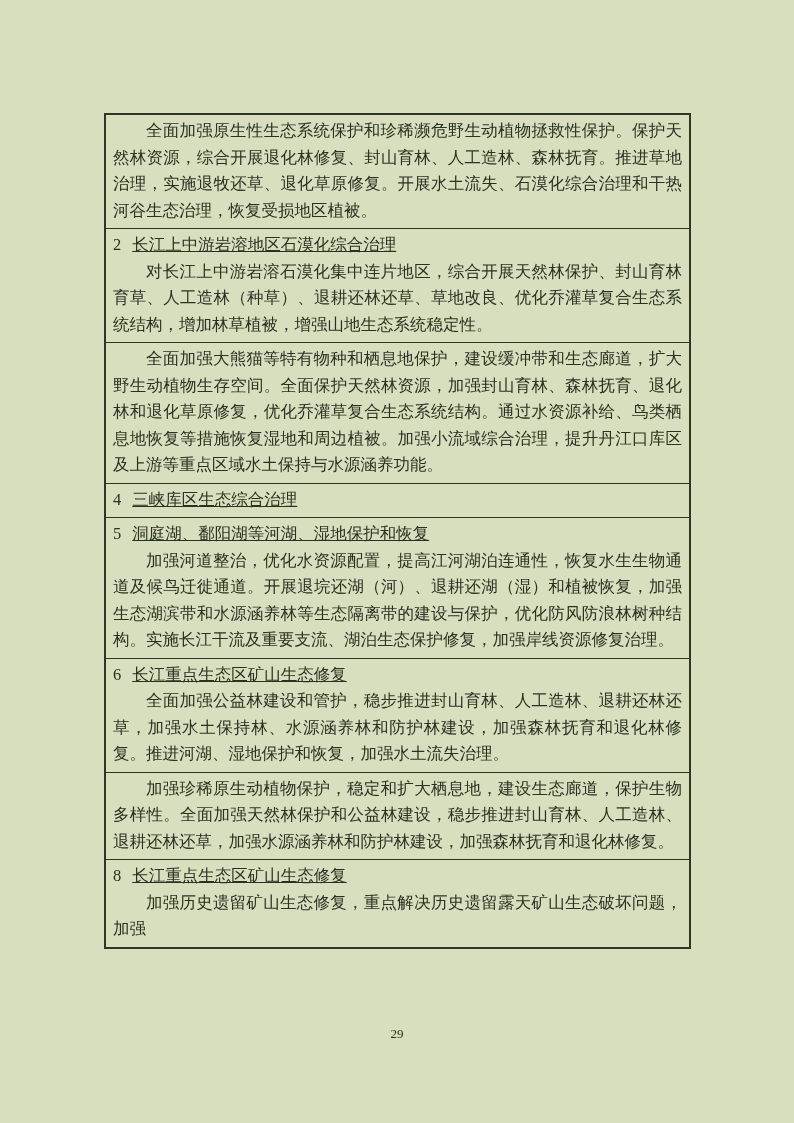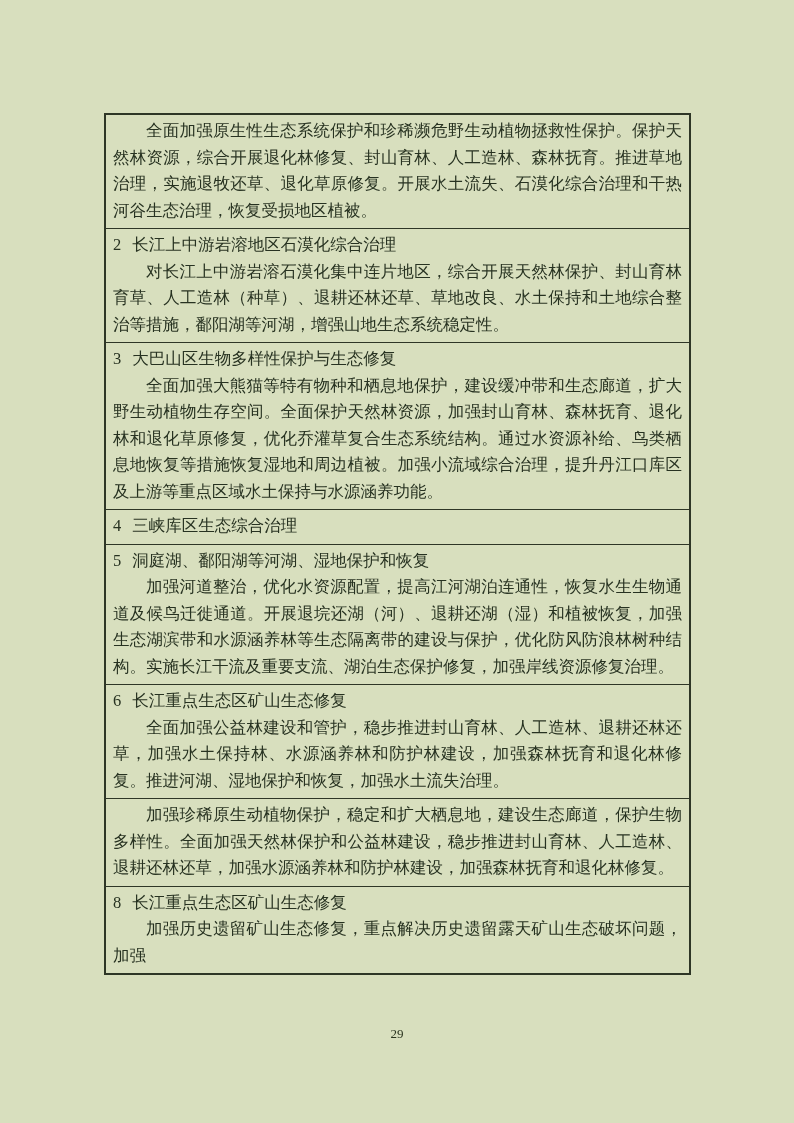--- a/index.html
+++ b/index.html
@@ -28,20 +28,21 @@
     padding: 3px 7px 4px 7px;
     font-size: 16.5px;
     line-height: 26.5px;
     text-align: justify;
   }
   .section.first {
     border-top: none;
   }
   .section-heading {
     text-align: left;
+    text-decoration: underline;
   }
   .section-number {
     display: inline-block;
     margin-right: 11px;
   }
   .section-body {
     margin: 0;
     text-indent: 2em;
   }
   .page-number {
@@ -60,25 +61,24 @@
 <div class="page">
 
   <div class="content-box">
 
     <div class="section first">
       <p class="section-body">全面加强原生性生态系统保护和珍稀濒危野生动植物拯救性保护。保护天然林资源，综合开展退化林修复、封山育林、人工造林、森林抚育。推进草地治理，实施退牧还草、退化草原修复。开展水土流失、石漠化综合治理和干热河谷生态治理，恢复受损地区植被。</p>
     </div>
 
     <div class="section">
       <div class="section-heading"><span class="section-number">2</span><span>长江上中游岩溶地区石漠化综合治理</span></div>
-      <p class="section-body">对长江上中游岩溶石漠化集中连片地区，综合开展天然林保护、封山育林育草、人工造林（种草）、退耕还林还草、草地改良、水土保持和土地综合整治等措施，鄱阳湖等河湖，增强山地生态系统稳定性。</p>
+      <p class="section-body">对长江上中游岩溶石漠化集中连片地区，综合开展天然林保护、封山育林育草、人工造林（种草）、退耕还林还草、草地改良、优化乔灌草复合生态系统结构，增加林草植被，增强山地生态系统稳定性。</p>
     </div>
 
     <div class="section">
-      <div class="section-heading"><span class="section-number">3</span><span>大巴山区生物多样性保护与生态修复</span></div>
       <p class="section-body">全面加强大熊猫等特有物种和栖息地保护，建设缓冲带和生态廊道，扩大野生动植物生存空间。全面保护天然林资源，加强封山育林、森林抚育、退化林和退化草原修复，优化乔灌草复合生态系统结构。通过水资源补给、鸟类栖息地恢复等措施恢复湿地和周边植被。加强小流域综合治理，提升丹江口库区及上游等重点区域水土保持与水源涵养功能。</p>
     </div>
 
     <div class="section">
       <div class="section-heading"><span class="section-number">4</span><span>三峡库区生态综合治理</span></div>
     </div>
 
     <div class="section">
       <div class="section-heading"><span class="section-number">5</span><span>洞庭湖、鄱阳湖等河湖、湿地保护和恢复</span></div>
       <p class="section-body">加强河道整治，优化水资源配置，提高江河湖泊连通性，恢复水生生物通道及候鸟迁徙通道。开展退垸还湖（河）、退耕还湖（湿）和植被恢复，加强生态湖滨带和水源涵养林等生态隔离带的建设与保护，优化防风防浪林树种结构。实施长江干流及重要支流、湖泊生态保护修复，加强岸线资源修复治理。</p>

